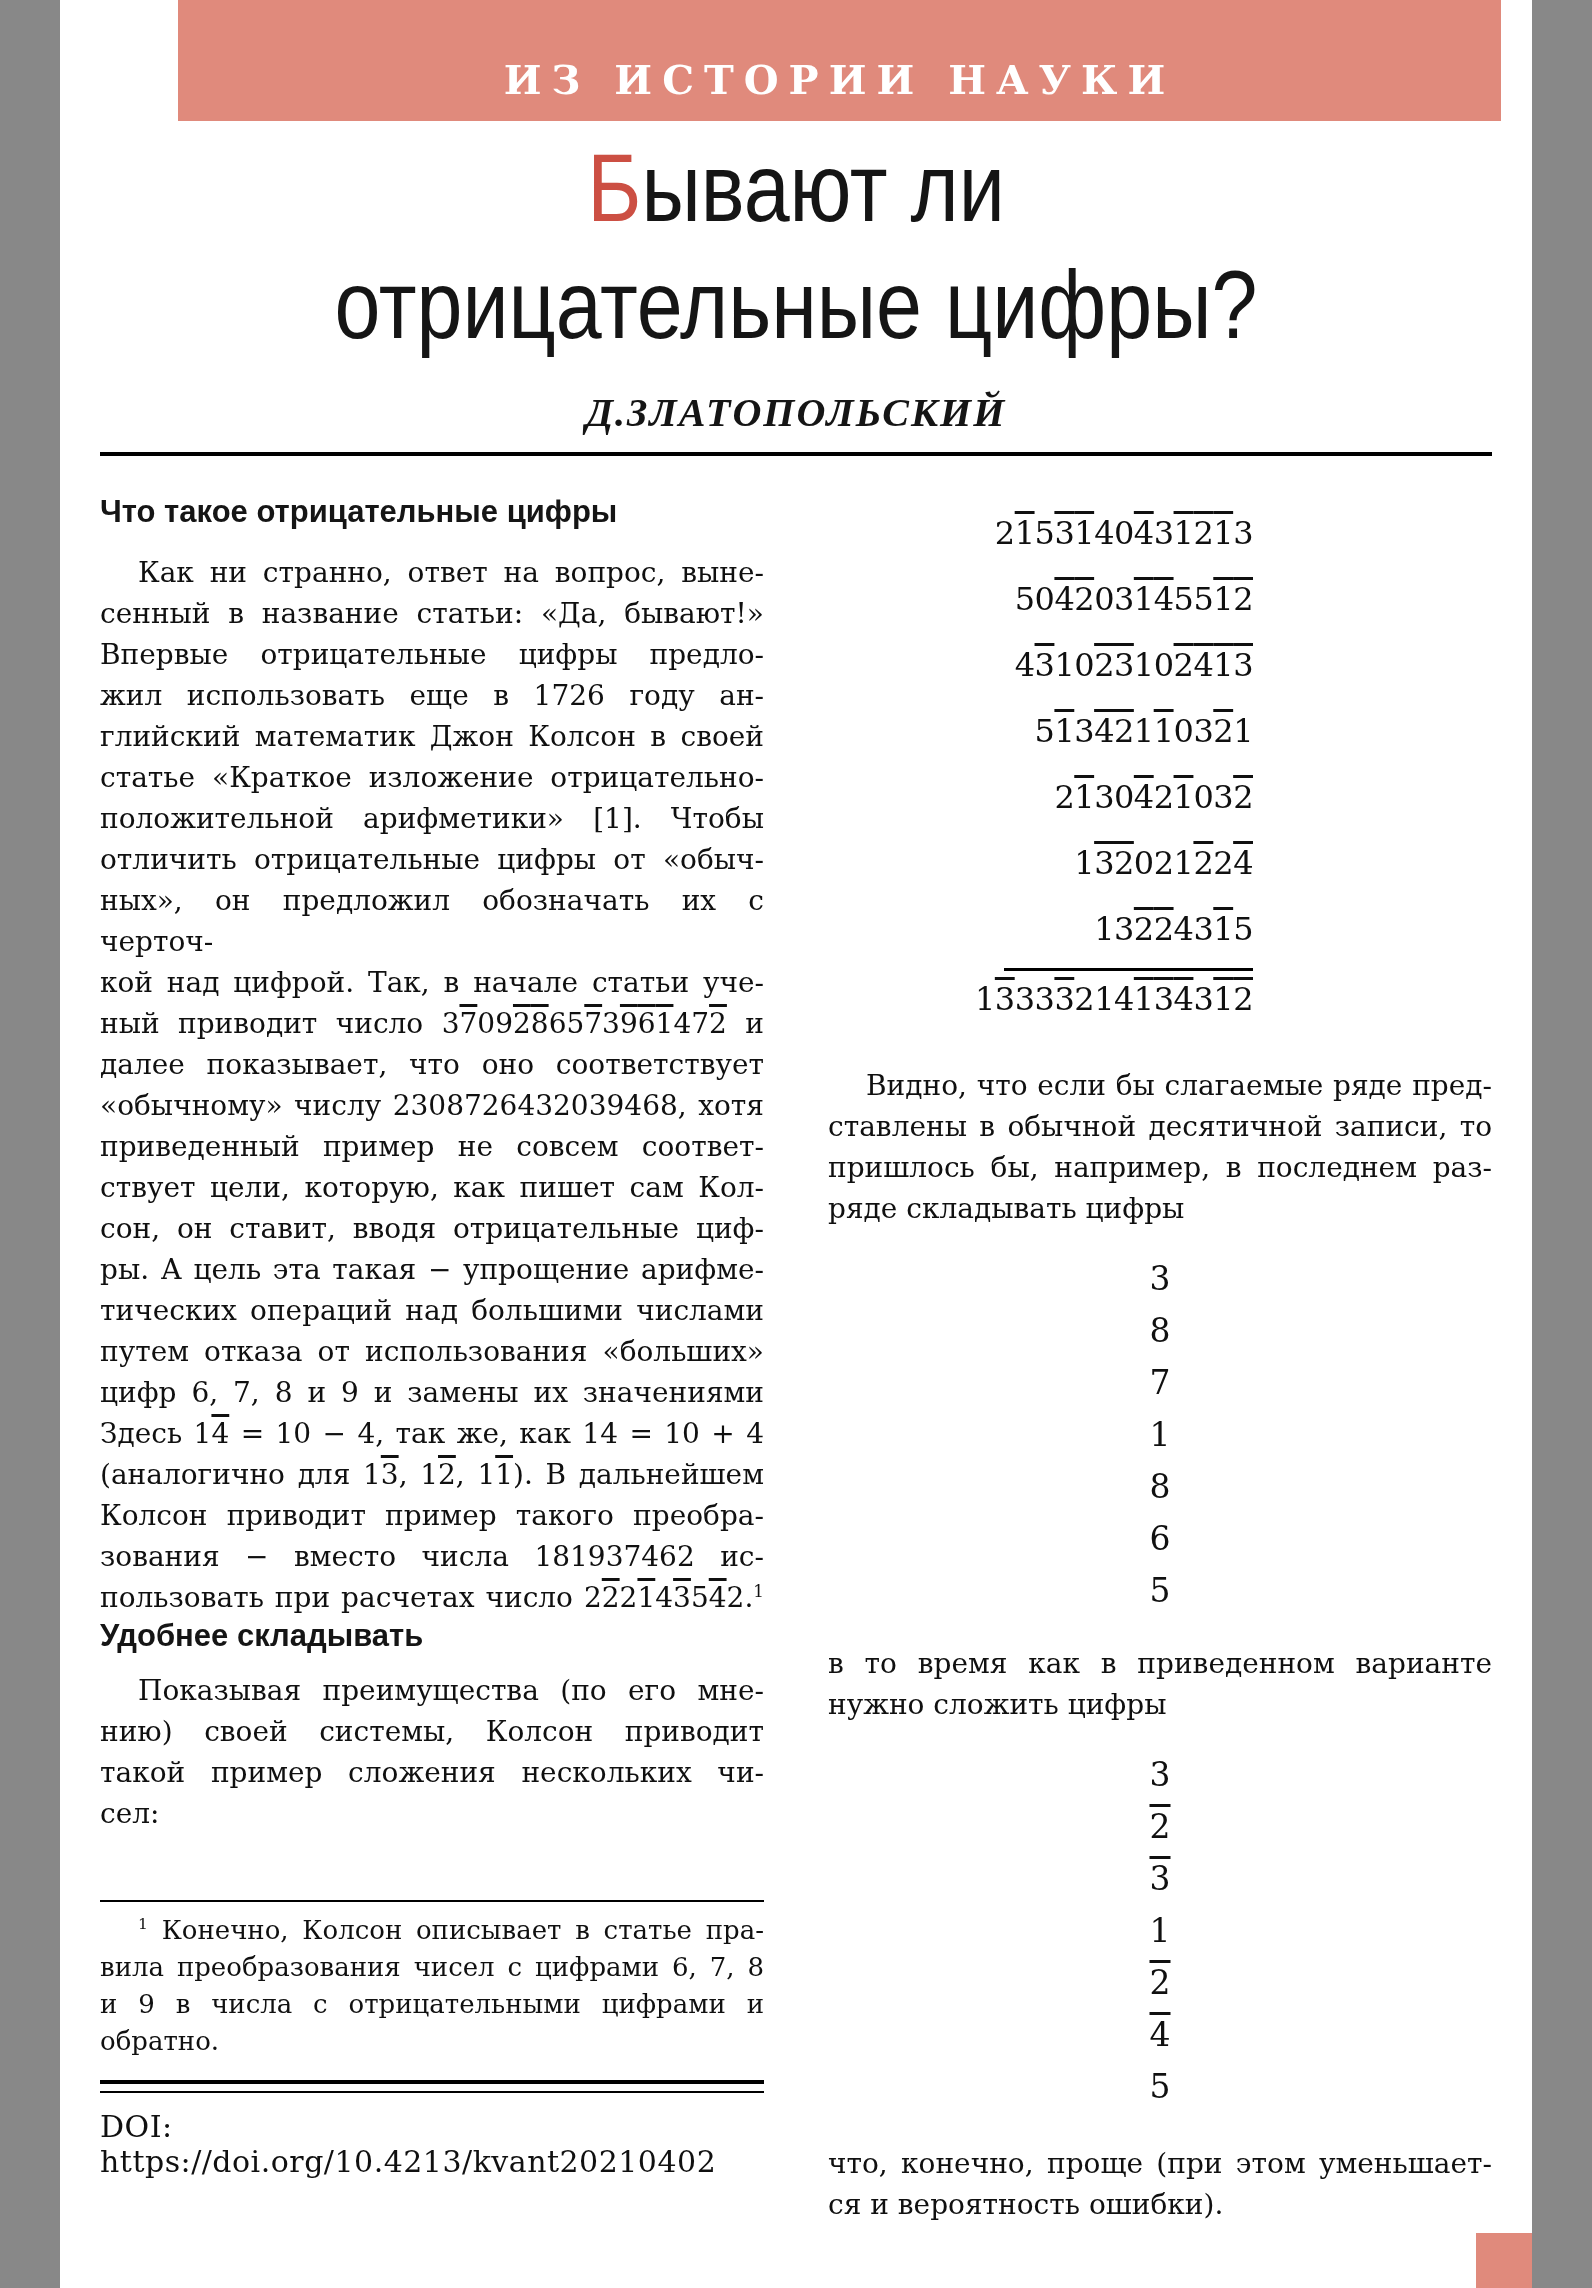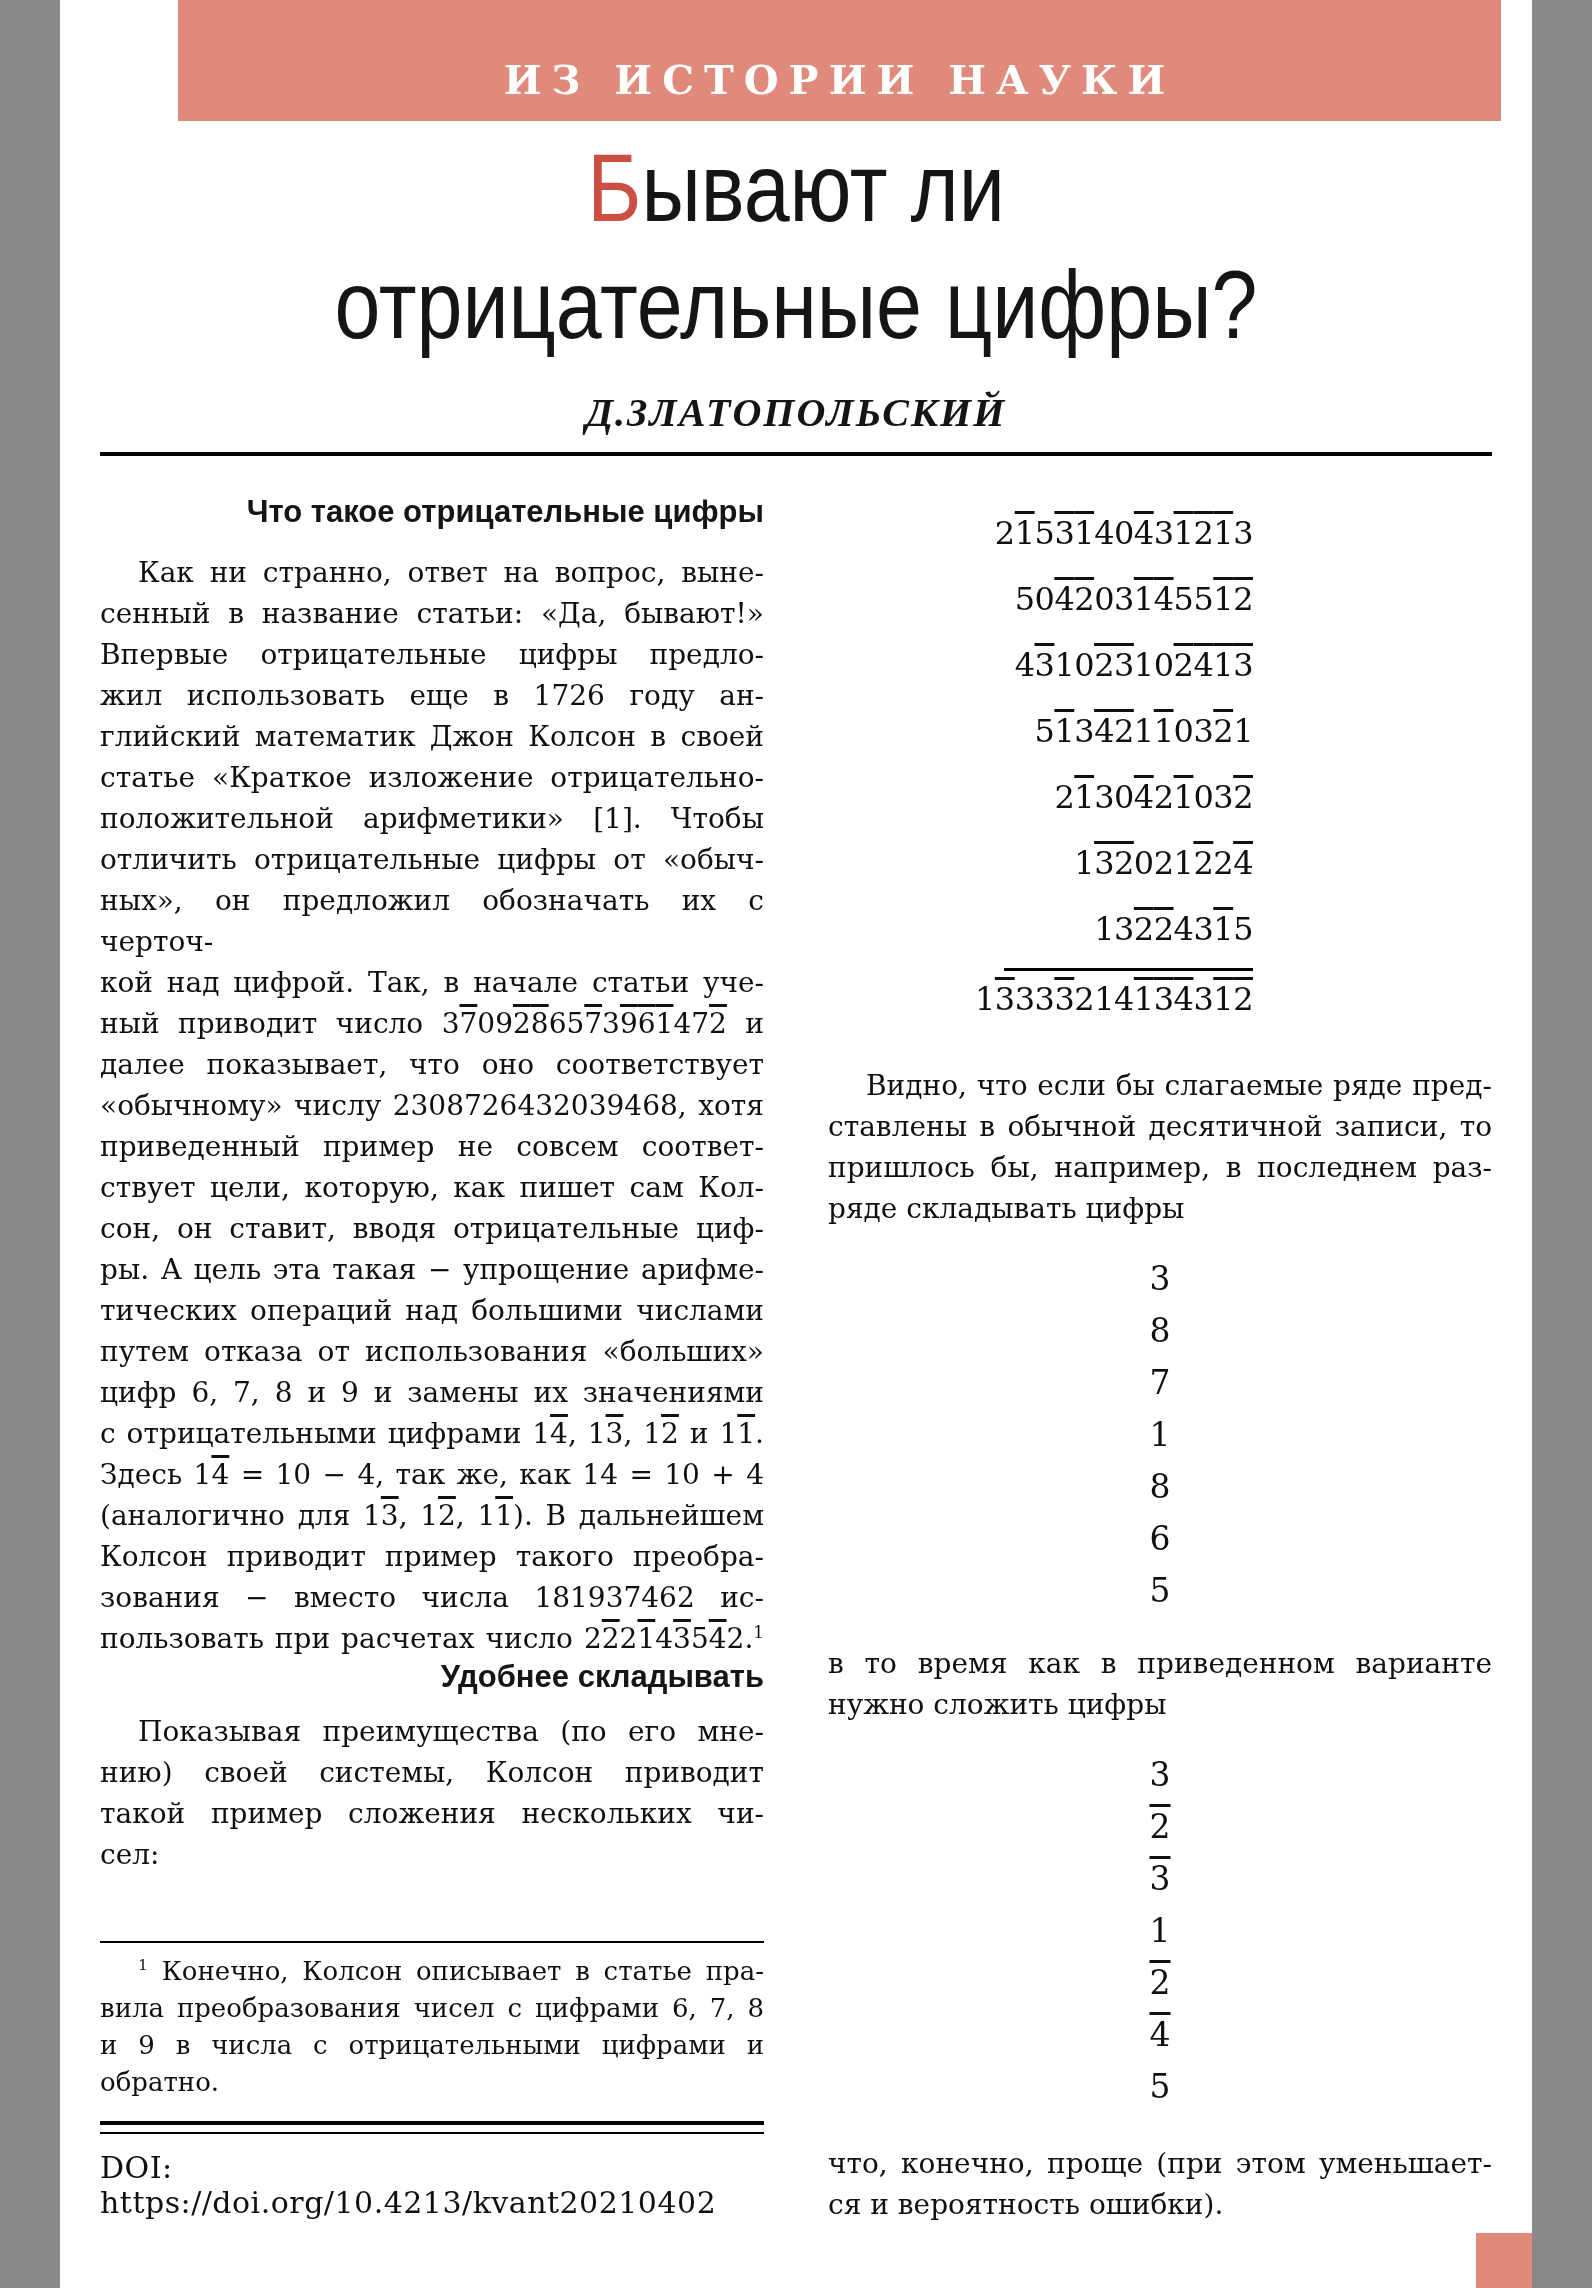--- a/index.html
+++ b/index.html
@@ -30,21 +30,21 @@
     margin-top:26px;text-align:center;
     font-family:Liberation Serif, serif;font-style:italic;font-weight:700;
     font-size:40px;letter-spacing:2px;color:#151515;
   }
   .author-rule{border:none;border-top:4px solid #000;margin:16px 0 0 0;}
   
   .cols{display:flex;gap:64px;margin-top:38px;}
   .col{flex:1;min-width:0;}
   h2.sec{
     font-family:"Liberation Sans",sans-serif;font-weight:700;font-size:31px;
-    text-align:right;margin:0;color:#151515;
+    text-align:left;margin:0;color:#151515;
   }
   .para{font-size:28px;line-height:41px;}
   .jline{text-align:justify;text-align-last:justify;}
   .jline.last{text-align-last:left;}
   .jline.ind{text-indent:38px;}
   .para1{margin-top:22px;}
   .sec2{margin-top:42px;}
   .para2{margin-top:16px;}
   sup{font-size:0.6em;line-height:0;}
   
@@ -102,21 +102,20 @@
           <div class="jline">ный приводит число <span>3</span><span class="ov">7</span><span>0</span><span>9</span><span class="ov">2</span><span class="ov">8</span><span>6</span><span>5</span><span class="ov">7</span><span>3</span><span class="ov">9</span><span class="ov">6</span><span class="ov">1</span><span>4</span><span>7</span><span class="ov">2</span> и</div>
           <div class="jline">далее показывает, что оно соответствует</div>
           <div class="jline">«обычному» числу 2308726432039468, хотя</div>
           <div class="jline">приведенный пример не совсем соответ-</div>
           <div class="jline">ствует цели, которую, как пишет сам Кол-</div>
           <div class="jline">сон, он ставит, вводя отрицательные циф-</div>
           <div class="jline">ры. А цель эта такая − упрощение арифме-</div>
           <div class="jline">тических операций над большими числами</div>
           <div class="jline">путем отказа от использования «больших»</div>
           <div class="jline">цифр 6, 7, 8 и 9 и замены их значениями</div>
-          <div class="jline">с отрицательными цифрами <span>1</span><span class="ov">4</span>, <span>1</span><span class="ov">3</span>, <span>1</span><span class="ov">2</span> и <span>1</span><span class="ov">1</span>.</div>
           <div class="jline">Здесь <span>1</span><span class="ov">4</span> = 10 − 4, так же, как 14 = 10 + 4</div>
           <div class="jline">(аналогично для <span>1</span><span class="ov">3</span>, <span>1</span><span class="ov">2</span>, <span>1</span><span class="ov">1</span>). В дальнейшем</div>
           <div class="jline">Колсон приводит пример такого преобра-</div>
           <div class="jline">зования − вместо числа 181937462 ис-</div>
           <div class="jline">пользовать при расчетах число <span>2</span><span class="ov">2</span><span>2</span><span class="ov">1</span><span>4</span><span class="ov">3</span><span>5</span><span class="ov">4</span><span>2</span>.<sup>1</sup></div>
         </div>
       <h2 class="sec sec2">Удобнее складывать</h2>
       <div id="para2" class="para para2">
           <div class="jline ind">Показывая преимущества (по его мне-</div>
           <div class="jline">нию) своей системы, Колсон приводит</div>

